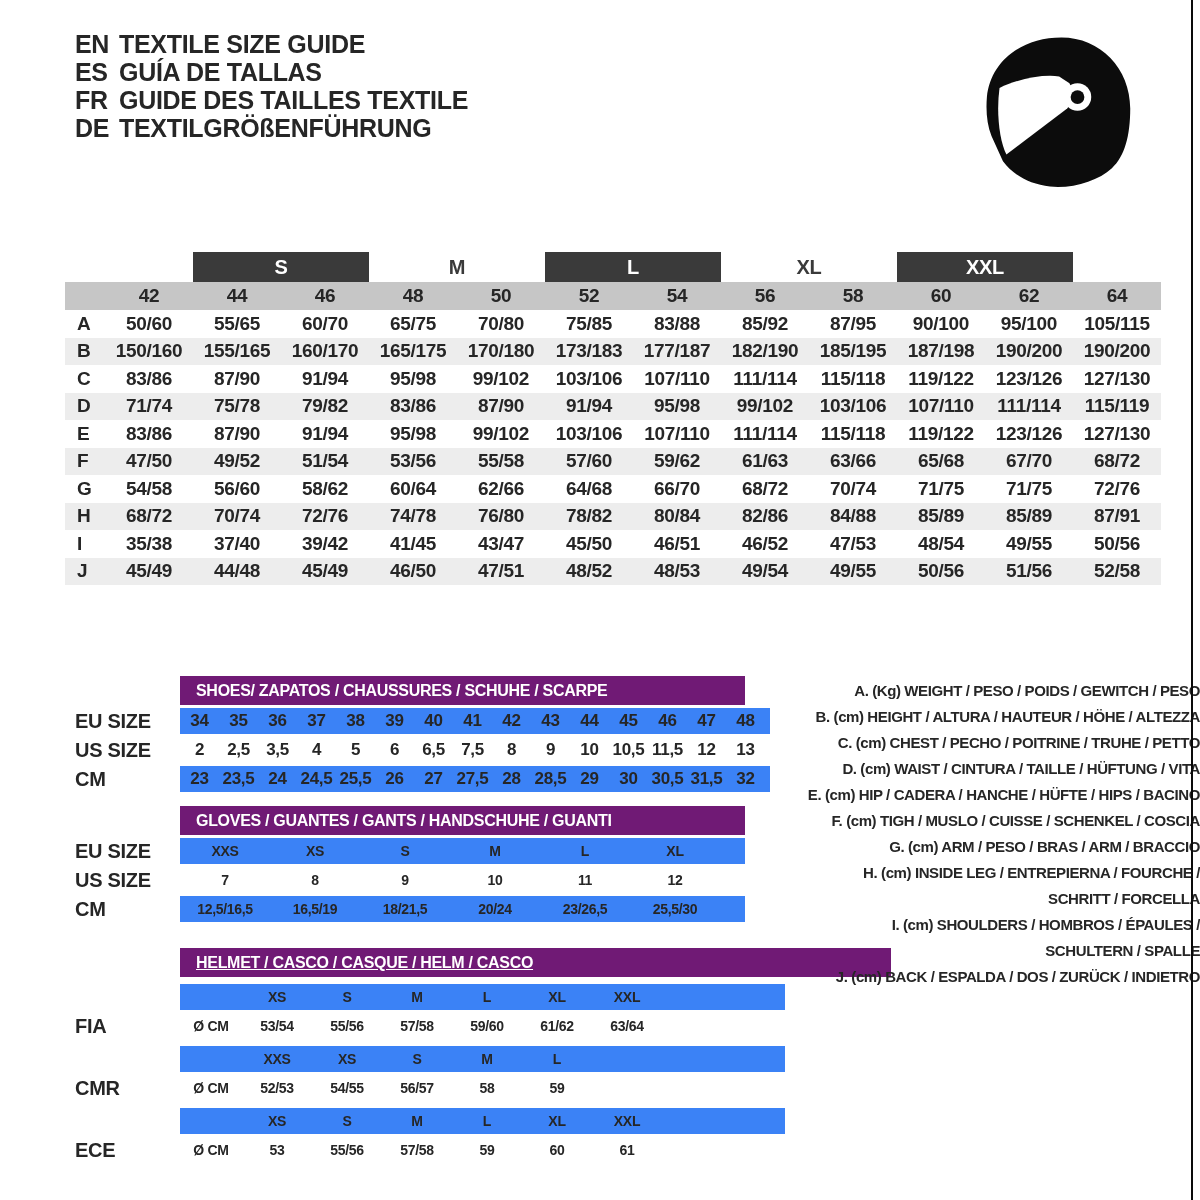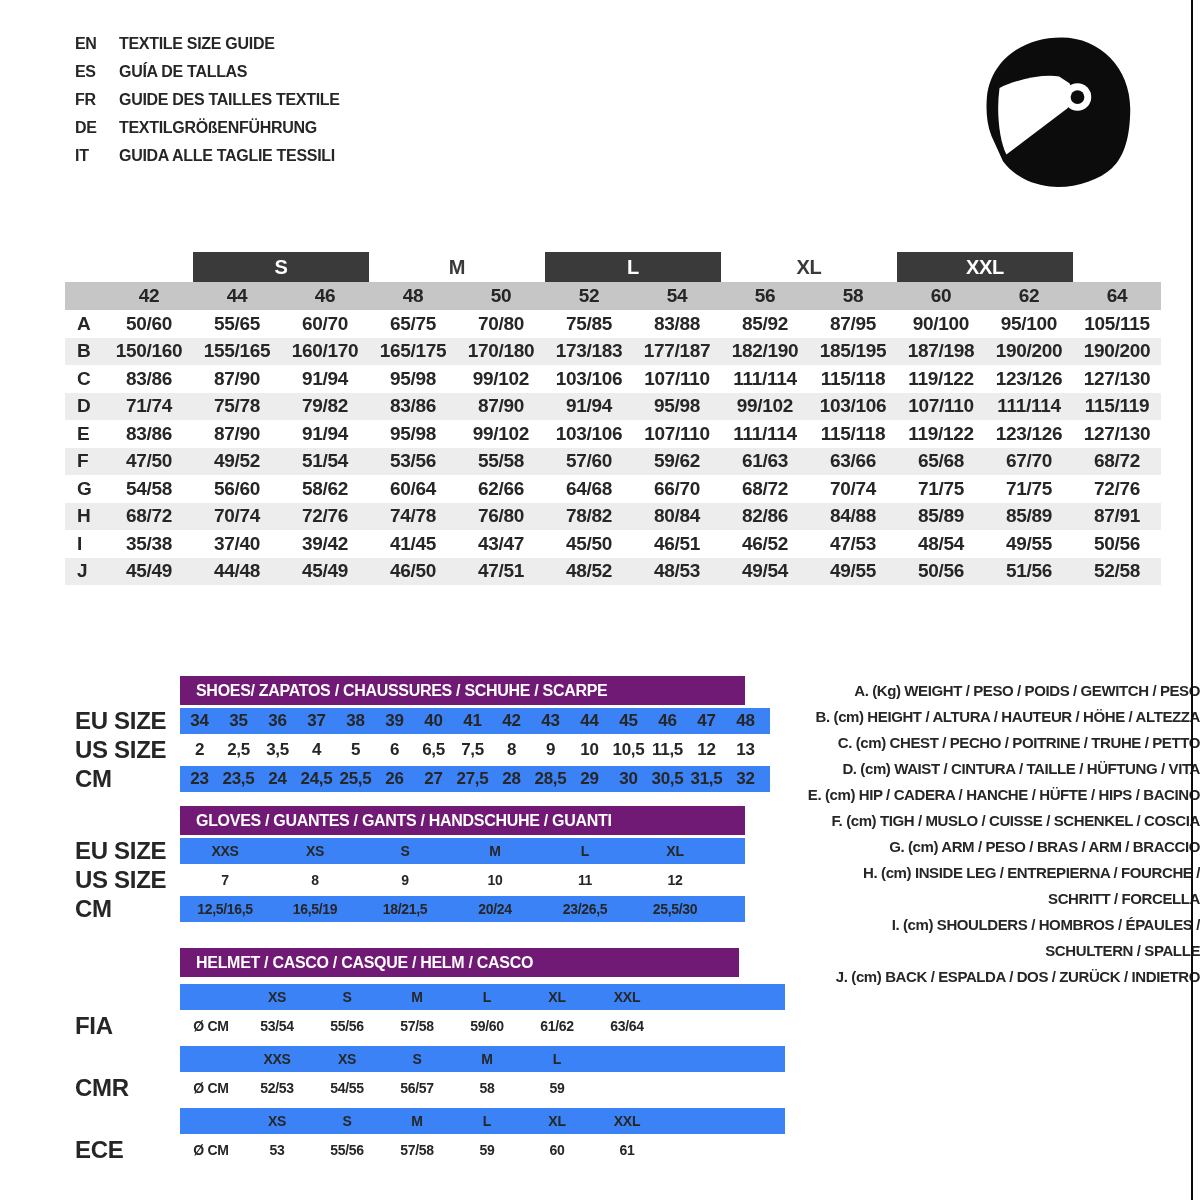--- a/index.html
+++ b/index.html
@@ -1,21 +1,21 @@
 <!DOCTYPE html>
 <html><head>
 <meta charset="utf-8">
 <style>
   html,body{margin:0;padding:0;background:#fff;}
   .page{position:relative;width:1200px;height:1200px;background:#fff;overflow:hidden;
         font-family:"Liberation Sans",sans-serif;font-weight:700;color:#262626;letter-spacing:-0.3px;}
 
   
   .langs{position:absolute;left:75px;top:30px;}
-  .lang-row{display:flex;font-size:16px;line-height:28px;}
+  .lang-row{display:flex;font-size:25px;line-height:28px;}
   .lang-code{width:44px;}
   .lang-label{white-space:nowrap;}
 
   
   .helmet-icon{position:absolute;left:972px;top:26px;width:172px;height:172px;}
 
   
   .textile-table{position:absolute;left:65px;top:252px;width:1096px;}
   .trow{display:grid;align-items:center;}
   .band-row{grid-template-columns:40px 1fr 2fr 2fr 2fr 2fr 2fr 1fr;height:30px;}
@@ -32,25 +32,25 @@
   
   .section{position:absolute;left:65px;}
   .shoes{top:676px;}
   .gloves{top:806px;}
   .helmet-section{top:948px;}
   .bar-row{display:flex;}
   .bar-spacer{width:115px;flex:0 0 115px;}
   .bar{height:29px;background:#701a75;color:#fff;display:flex;align-items:center;
        padding-left:16px;font-size:16px;box-sizing:border-box;white-space:nowrap;}
   .shoes-bar,.gloves-bar{width:565px;}
-  .helmet-bar{width:559px;}
+  .helmet-bar{width:711px;text-decoration:underline;}
   .srow{display:flex;height:26px;margin-top:3px;align-items:stretch;}
   .hgap{margin-top:7px;}
   .slabel{width:115px;flex:0 0 115px;padding-left:10px;box-sizing:border-box;
-          font-size:24px;display:flex;align-items:center;white-space:nowrap;}
+          font-size:20px;display:flex;align-items:center;white-space:nowrap;}
   .sdata{display:grid;align-items:center;height:100%;}
   .sdata.striped{background:#3b82f6;}
   .shoes-data{width:590px;grid-template-columns:repeat(15,39px);}
   .gloves-data{width:565px;grid-template-columns:repeat(6,90px);}
   .helmet-data{width:605px;grid-template-columns:62px repeat(6,70px);}
   .scell{text-align:center;font-size:17px;white-space:nowrap;}
   .gloves-data .scell,.helmet-data .scell{font-size:14px;}
 
   
   .legend{position:absolute;left:802px;top:678px;width:398px;}
@@ -73,24 +73,20 @@
         <span class="lang-code">ES</span>
         <span class="lang-label">GUÍA DE TALLAS</span>
       </div>
       <div class="lang-row">
         <span class="lang-code">FR</span>
         <span class="lang-label">GUIDE DES TAILLES TEXTILE</span>
       </div>
       <div class="lang-row">
         <span class="lang-code">DE</span>
         <span class="lang-label">TEXTILGRÖßENFÜHRUNG</span>
-      </div>
-      <div class="lang-row">
-        <span class="lang-code">IT</span>
-        <span class="lang-label">GUIDA ALLE TAGLIE TESSILI</span>
       </div>
     </div>
 
   <div class="helmet-icon">
     <svg viewBox="0 0 150 150" width="172" height="172">
       <path d="M78 10 C112 10 138 37 138 72 C138 96 133 114 122 124 C110 135 88 142 68 140 C50 138 36 130 27 118 L17 96 C13 86 12 74 13 62 C16 31 43 10 78 10 Z" fill="#0c0c0c"></path>
       <path d="M24 54 C40 46 62 42 76 44 L85 50 C89 57 88 66 83 72 L30 112 C24 100 21 76 24 54 Z" fill="#ffffff"></path>
       <circle cx="92" cy="62" r="12" fill="#ffffff"></circle>
       <circle cx="92" cy="62" r="6" fill="#0c0c0c"></circle>
     </svg>

